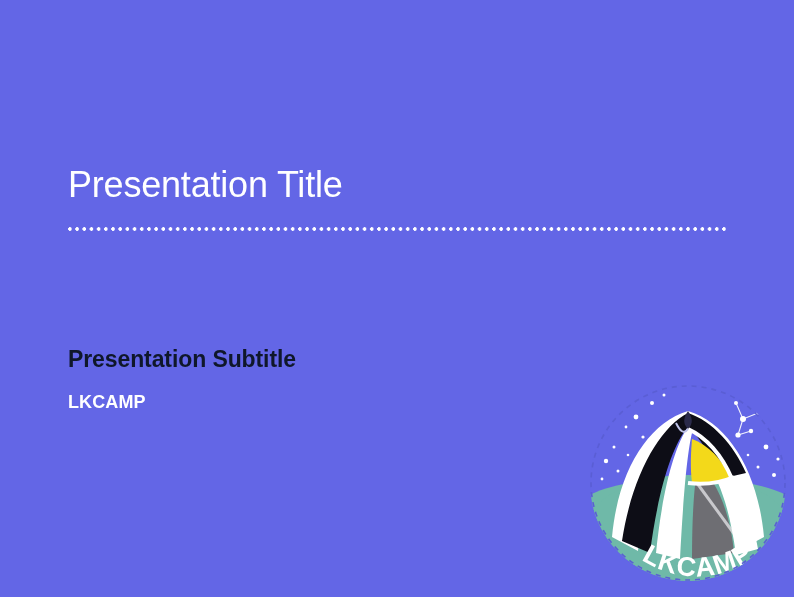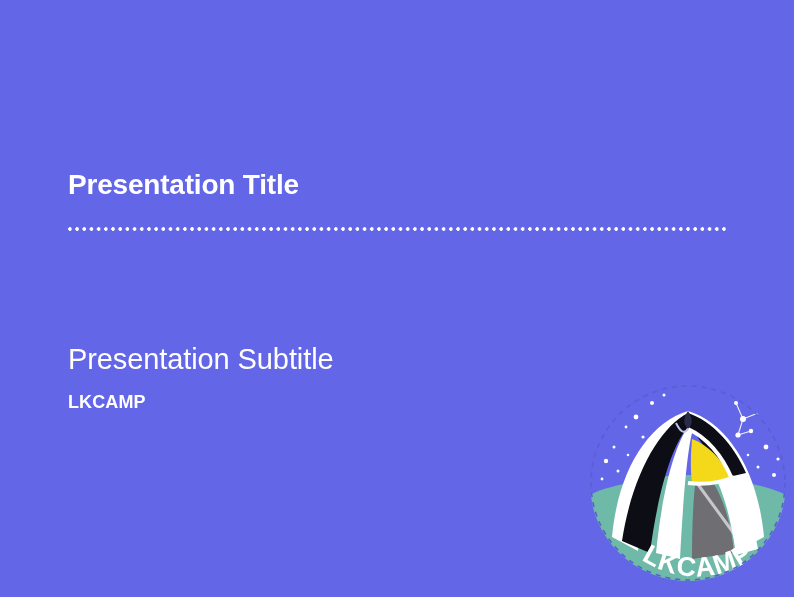--- a/index.html
+++ b/index.html
@@ -24,22 +24,22 @@
 
   
   .title-block {
     position: absolute;
     left: 68px;
     top: 165px;
     width: 662px;
   }
 
   .slide-title {
-    font-size: 28px;
-    font-weight: bold;
+    font-size: 36px;
+    font-weight: normal;
     color: #ffffff;
     letter-spacing: -0.2px;
     line-height: 40px;
     white-space: nowrap;
   }
 
   .dotted-rule {
     position: absolute;
     left: 68px;
     top: 226px;
@@ -52,23 +52,23 @@
 
   
   .subtitle-block {
     position: absolute;
     left: 68px;
     top: 344px;
     width: 500px;
   }
 
   .slide-subtitle {
-    font-size: 29px;
-    font-weight: normal;
-    color: #ffffff;
+    font-size: 23px;
+    font-weight: bold;
+    color: #0f172a;
     line-height: 30px;
     letter-spacing: -0.1px;
     white-space: nowrap;
   }
 
   .slide-author {
     margin-top: 17px;
     font-size: 18px;
     font-weight: bold;
     color: #ffffff;

